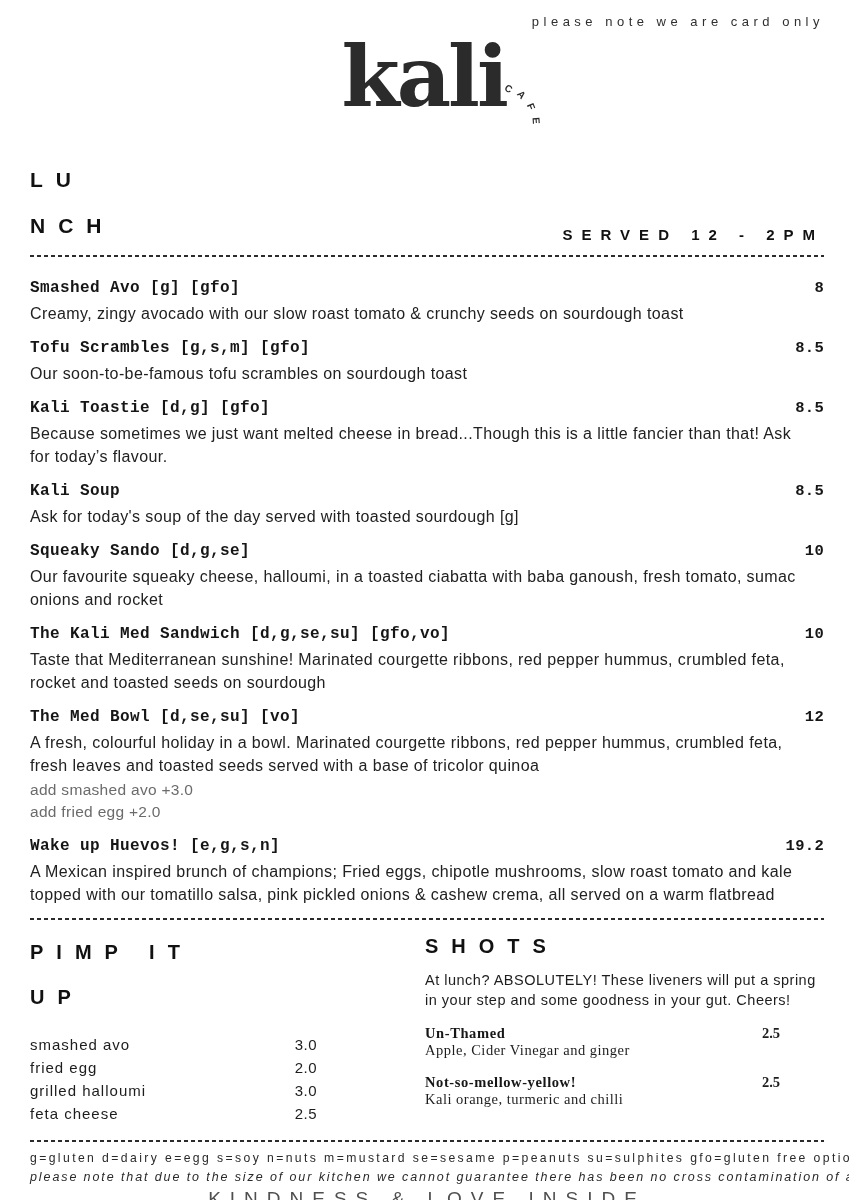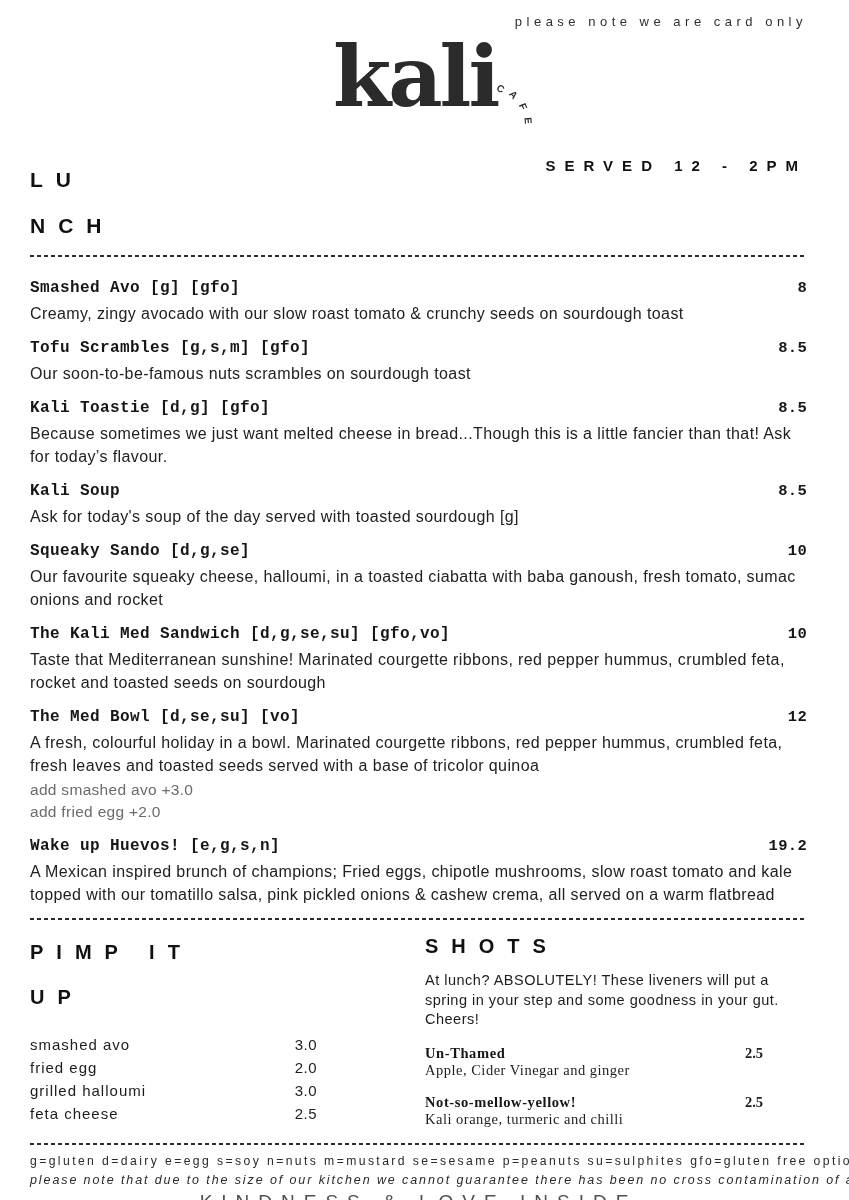--- a/index.html
+++ b/index.html
@@ -3,21 +3,21 @@
 <meta charset="utf-8">
 <style>
   * { margin: 0; padding: 0; box-sizing: border-box; }
   html, body { background: #ffffff; }
   body {
     width: 849px; height: 1200px;
     font-family: "Liberation Sans", sans-serif;
     color: #1d1d1d;
     overflow: hidden;
   }
-  .page { padding: 14px 42px 0 30px; position: relative; width: 849px; height: 1200px; }
+  .page { padding: 14px 25px 0 30px; position: relative; width: 849px; height: 1200px; }
 
   
   .card-note {
     text-align: right;
     font-size: 13px; letter-spacing: 4.5px; color: #2f2f2f;
   }
 
   
   .logo-wrap { position: relative; height: 118px; margin-top: 10px; }
   .logo-text {
@@ -30,21 +30,21 @@
   .cafe-arc span {
     position: absolute; font-size: 10px; font-weight: bold; color: #2b2b2b;
     font-family: "Liberation Sans", sans-serif;
   }
   .cafe-c { left: calc(50% + 78px); top: 44px; transform: rotate(28deg); }
   .cafe-a { left: calc(50% + 91px); top: 50px; transform: rotate(48deg); }
   .cafe-f { left: calc(50% + 101px); top: 62px; transform: rotate(68deg); }
   .cafe-e { left: calc(50% + 106px); top: 76px; transform: rotate(86deg); }
 
   
-  .lunch-header { display: flex; justify-content: space-between; margin-top: 0; }
+  .lunch-header { display: flex; justify-content: space-between; align-items: flex-end; margin-top: 0; }
   .lunch-title { font-size: 21px; font-weight: bold; letter-spacing: 13px; line-height: 46px; color: #111; }
   .served { font-size: 15px; font-weight: bold; letter-spacing: 9px; color: #111; padding-bottom: 6px; }
 
   .divider {
     height: 2px;
     background: repeating-linear-gradient(90deg, #2b2b2b 0 4px, transparent 4px 7px);
     margin-top: 6px;
   }
 
   
@@ -116,21 +116,21 @@
         <span class="item-price">8</span>
       </div>
       <div class="item-desc">Creamy, zingy avocado with our slow roast tomato &amp; crunchy seeds on sourdough toast</div>
     </div>
 
     <div class="item">
       <div class="item-row">
         <span class="item-name">Tofu Scrambles [g,s,m] [gfo]</span>
         <span class="item-price">8.5</span>
       </div>
-      <div class="item-desc">Our soon-to-be-famous nuts scrambles on sourdough toast</div>
+      <div class="item-desc">Our soon-to-be-famous tofu scrambles on sourdough toast</div>
     </div>
 
     <div class="item">
       <div class="item-row">
         <span class="item-name">Kali Toastie [d,g] [gfo]</span>
         <span class="item-price">8.5</span>
       </div>
       <div class="item-desc">Because sometimes we just want melted cheese in bread...Though this is a little fancier than that! Ask for today’s flavour.</div>
     </div>
 

